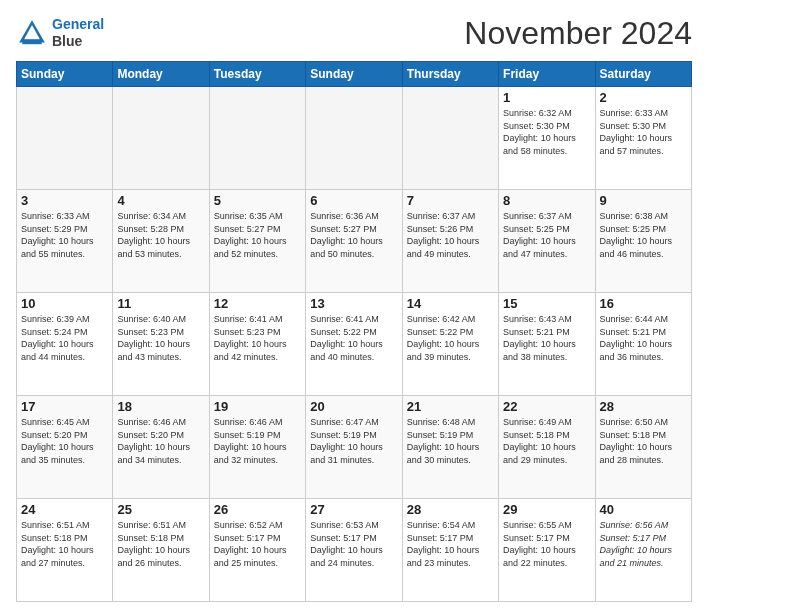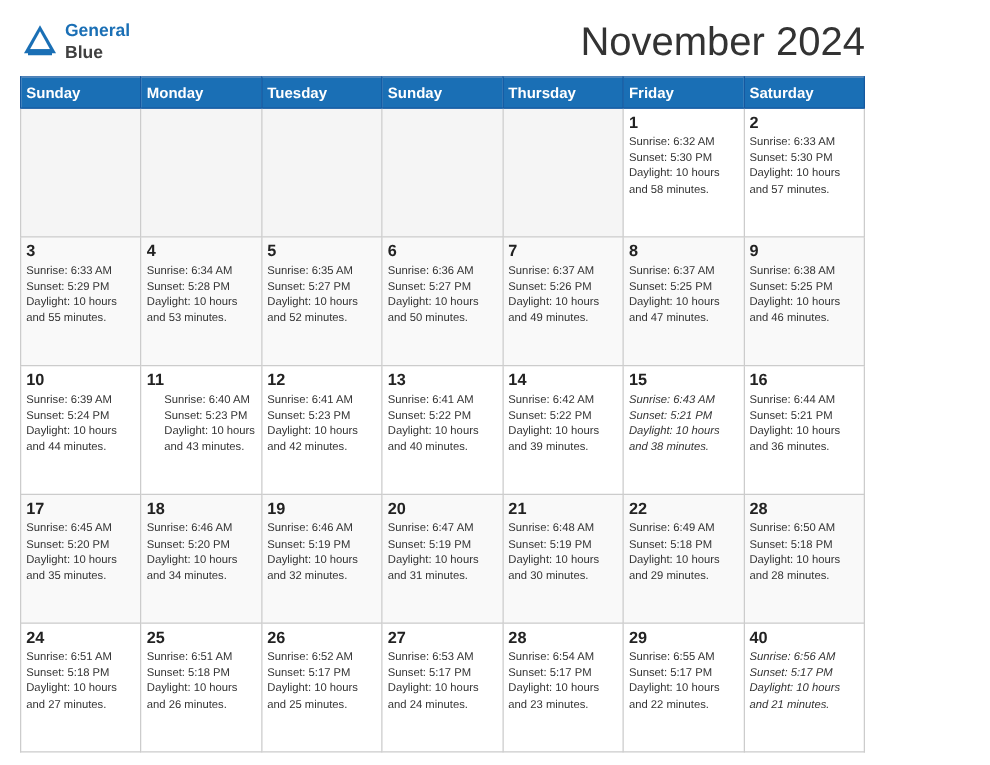--- a/index.html
+++ b/index.html
@@ -209,21 +209,21 @@
         <tr>
           <td>
             <span class="day-num">10</span>
             <div class="day-info" style="white-space: pre-line;">Sunrise: 6:39 AM
 Sunset: 5:24 PM
 Daylight: 10 hours
 and 44 minutes.</div>
           </td>
           <td>
             <span class="day-num">11</span>
-            <div class="day-info" style="white-space: pre-line; margin-left: 14px;">Sunrise: 6:40 AM
+            <div class="day-info" style="white-space: pre-line;">Sunrise: 6:40 AM
 Sunset: 5:23 PM
 Daylight: 10 hours
 and 43 minutes.</div>
           </td>
           <td>
             <span class="day-num">12</span>
             <div class="day-info" style="white-space: pre-line;">Sunrise: 6:41 AM
 Sunset: 5:23 PM
 Daylight: 10 hours
 and 42 minutes.</div>
@@ -237,21 +237,21 @@
           </td>
           <td>
             <span class="day-num">14</span>
             <div class="day-info" style="white-space: pre-line;">Sunrise: 6:42 AM
 Sunset: 5:22 PM
 Daylight: 10 hours
 and 39 minutes.</div>
           </td>
           <td>
             <span class="day-num">15</span>
-            <div class="day-info" style="white-space: pre-line; font-style: italic;">Sunrise: 6:43 AM
+            <div class="day-info" style="white-space: pre-line;">Sunrise: 6:43 AM
 Sunset: 5:21 PM
 Daylight: 10 hours
 and 38 minutes.</div>
           </td>
           <td>
             <span class="day-num">16</span>
             <div class="day-info" style="white-space: pre-line;">Sunrise: 6:44 AM
 Sunset: 5:21 PM
 Daylight: 10 hours
 and 36 minutes.</div>

